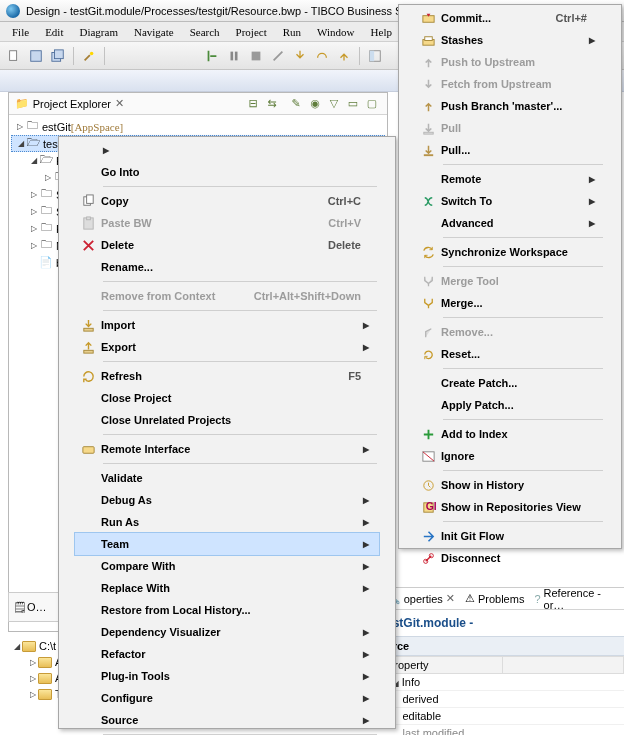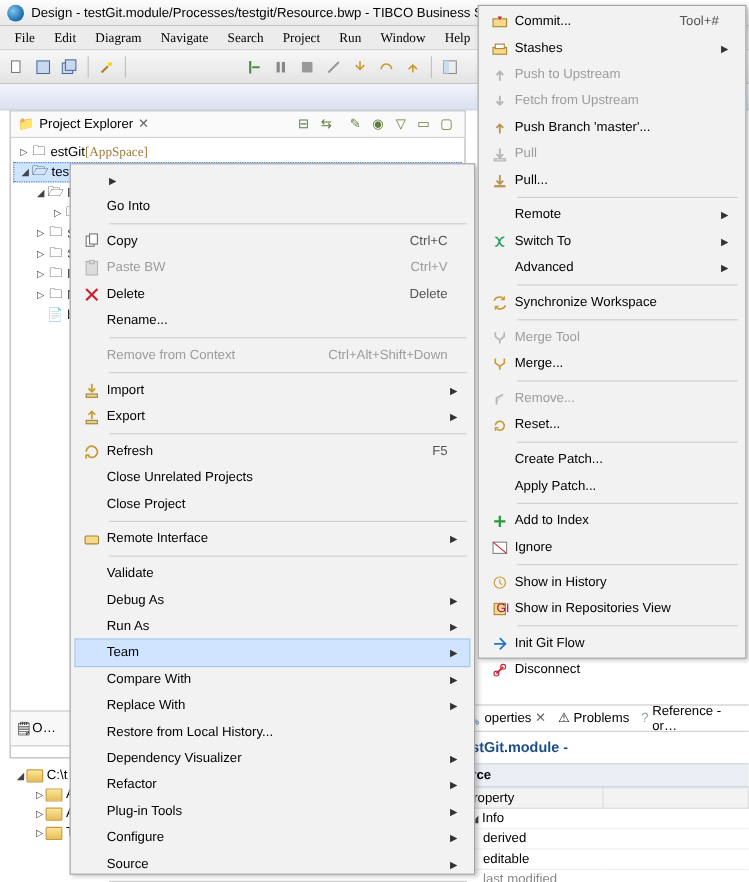--- a/index.html
+++ b/index.html
@@ -30,21 +30,21 @@
 
   .outline { position: absolute; top: 592px; left: 8px; width: 182px; height: 30px; border: 1px solid #ccc; background: #f8f8f8; display: flex; align-items: center; padding-left: 4px; }
   .protree { position: absolute; top: 638px; left: 6px; width: 210px; }
   .protree .prow { display: flex; align-items: center; height: 16px; padding-left: 6px; }
   .fld { width: 14px; height: 11px; background: linear-gradient(#fbe69a,#e8be57); border: 1px solid #c79b38; border-radius: 1px; margin-right: 3px; }
 
   
   .menu { position: absolute; background: #f2f2f2; border: 1px solid #a7a7a7; box-shadow: 2px 2px 4px rgba(0,0,0,0.25); }
   .menu.main { top: 136px; left: 58px; width: 338px; height: 593px; }
   .menu.sub  { top: 4px; left: 398px; width: 224px; height: 545px; z-index: 10; }
-  .menu-col { padding: 2px 4px; }
+  .menu-col { padding: 2px 16px; font-weight: bold; }
   .mrow { display: flex; align-items: center; height: 22px; padding-right: 8px; position: relative; }
   .mrow .ic { width: 26px; display: flex; align-items: center; justify-content: center; }
   .mrow .txt { flex: 1; white-space: nowrap; }
   .mrow .shortcut { color: #555; font-size: 11px; }
   .mrow .arrow { width: 10px; text-align: center; font-size: 8px; color: #333; }
   .mrow.disabled .txt, .mrow.disabled .shortcut, .mrow.disabled .arrow, .mrow.disabled .ic { color: #9c9c9c; }
   .mrow.hl { background: #cfe4ff; outline: 1px solid #9ec6ef; }
   .msep { height: 1px; background: #cfcfcf; margin: 3px 2px 3px 28px; }
 
   
@@ -375,26 +375,26 @@
             <path d="M3 8a5 5 0 1 1 2 4" fill="none" stroke="#c79a2a" stroke-width="1.5"></path>
             <path d="M3 14v-3h3" fill="none" stroke="#c79a2a" stroke-width="1.5"></path>
           </svg>
         </span>
         <span class="txt">Refresh</span>
         <span class="shortcut">F5</span>
         <span class="arrow"></span>
       </div>
       <div class="mrow">
         <span class="ic"></span>
+        <span class="txt">Close Project</span>
+        <span class="arrow"></span>
+      </div>
+      <div class="mrow">
+        <span class="ic"></span>
         <span class="txt">Close Unrelated Projects</span>
-        <span class="arrow"></span>
-      </div>
-      <div class="mrow">
-        <span class="ic"></span>
-        <span class="txt">Close Project</span>
         <span class="arrow"></span>
       </div>
       <div class="msep"></div>
       <div class="mrow">
         <span class="ic">
           <svg viewBox="0 0 16 16">
             <rect x="2" y="5" width="12" height="7" rx="1" fill="#f6d98a" stroke="#a68838"></rect>
           </svg>
         </span>
         <span class="txt">Remote Interface</span>
@@ -468,21 +468,21 @@
 <div class="menu sub">
   <div class="menu-col" id="sub-col">
       <div class="mrow">
         <span class="ic">
           <svg viewBox="0 0 16 16">
             <rect x="2" y="5" width="12" height="7" fill="#f6d98a" stroke="#a68838"></rect>
             <path d="M6 3l2 3 2-3" fill="#c23"></path>
           </svg>
         </span>
         <span class="txt">Commit...</span>
-        <span class="shortcut">Tool+#</span>
+        <span class="shortcut">Ctrl+#</span>
         <span class="arrow"></span>
       </div>
       <div class="mrow">
         <span class="ic">
           <svg viewBox="0 0 16 16">
             <rect x="2" y="7" width="12" height="6" fill="#f6d98a" stroke="#a68838"></rect>
             <rect x="4" y="4" width="8" height="4" fill="#fff" stroke="#a68838"></rect>
           </svg>
         </span>
         <span class="txt">Stashes</span>

